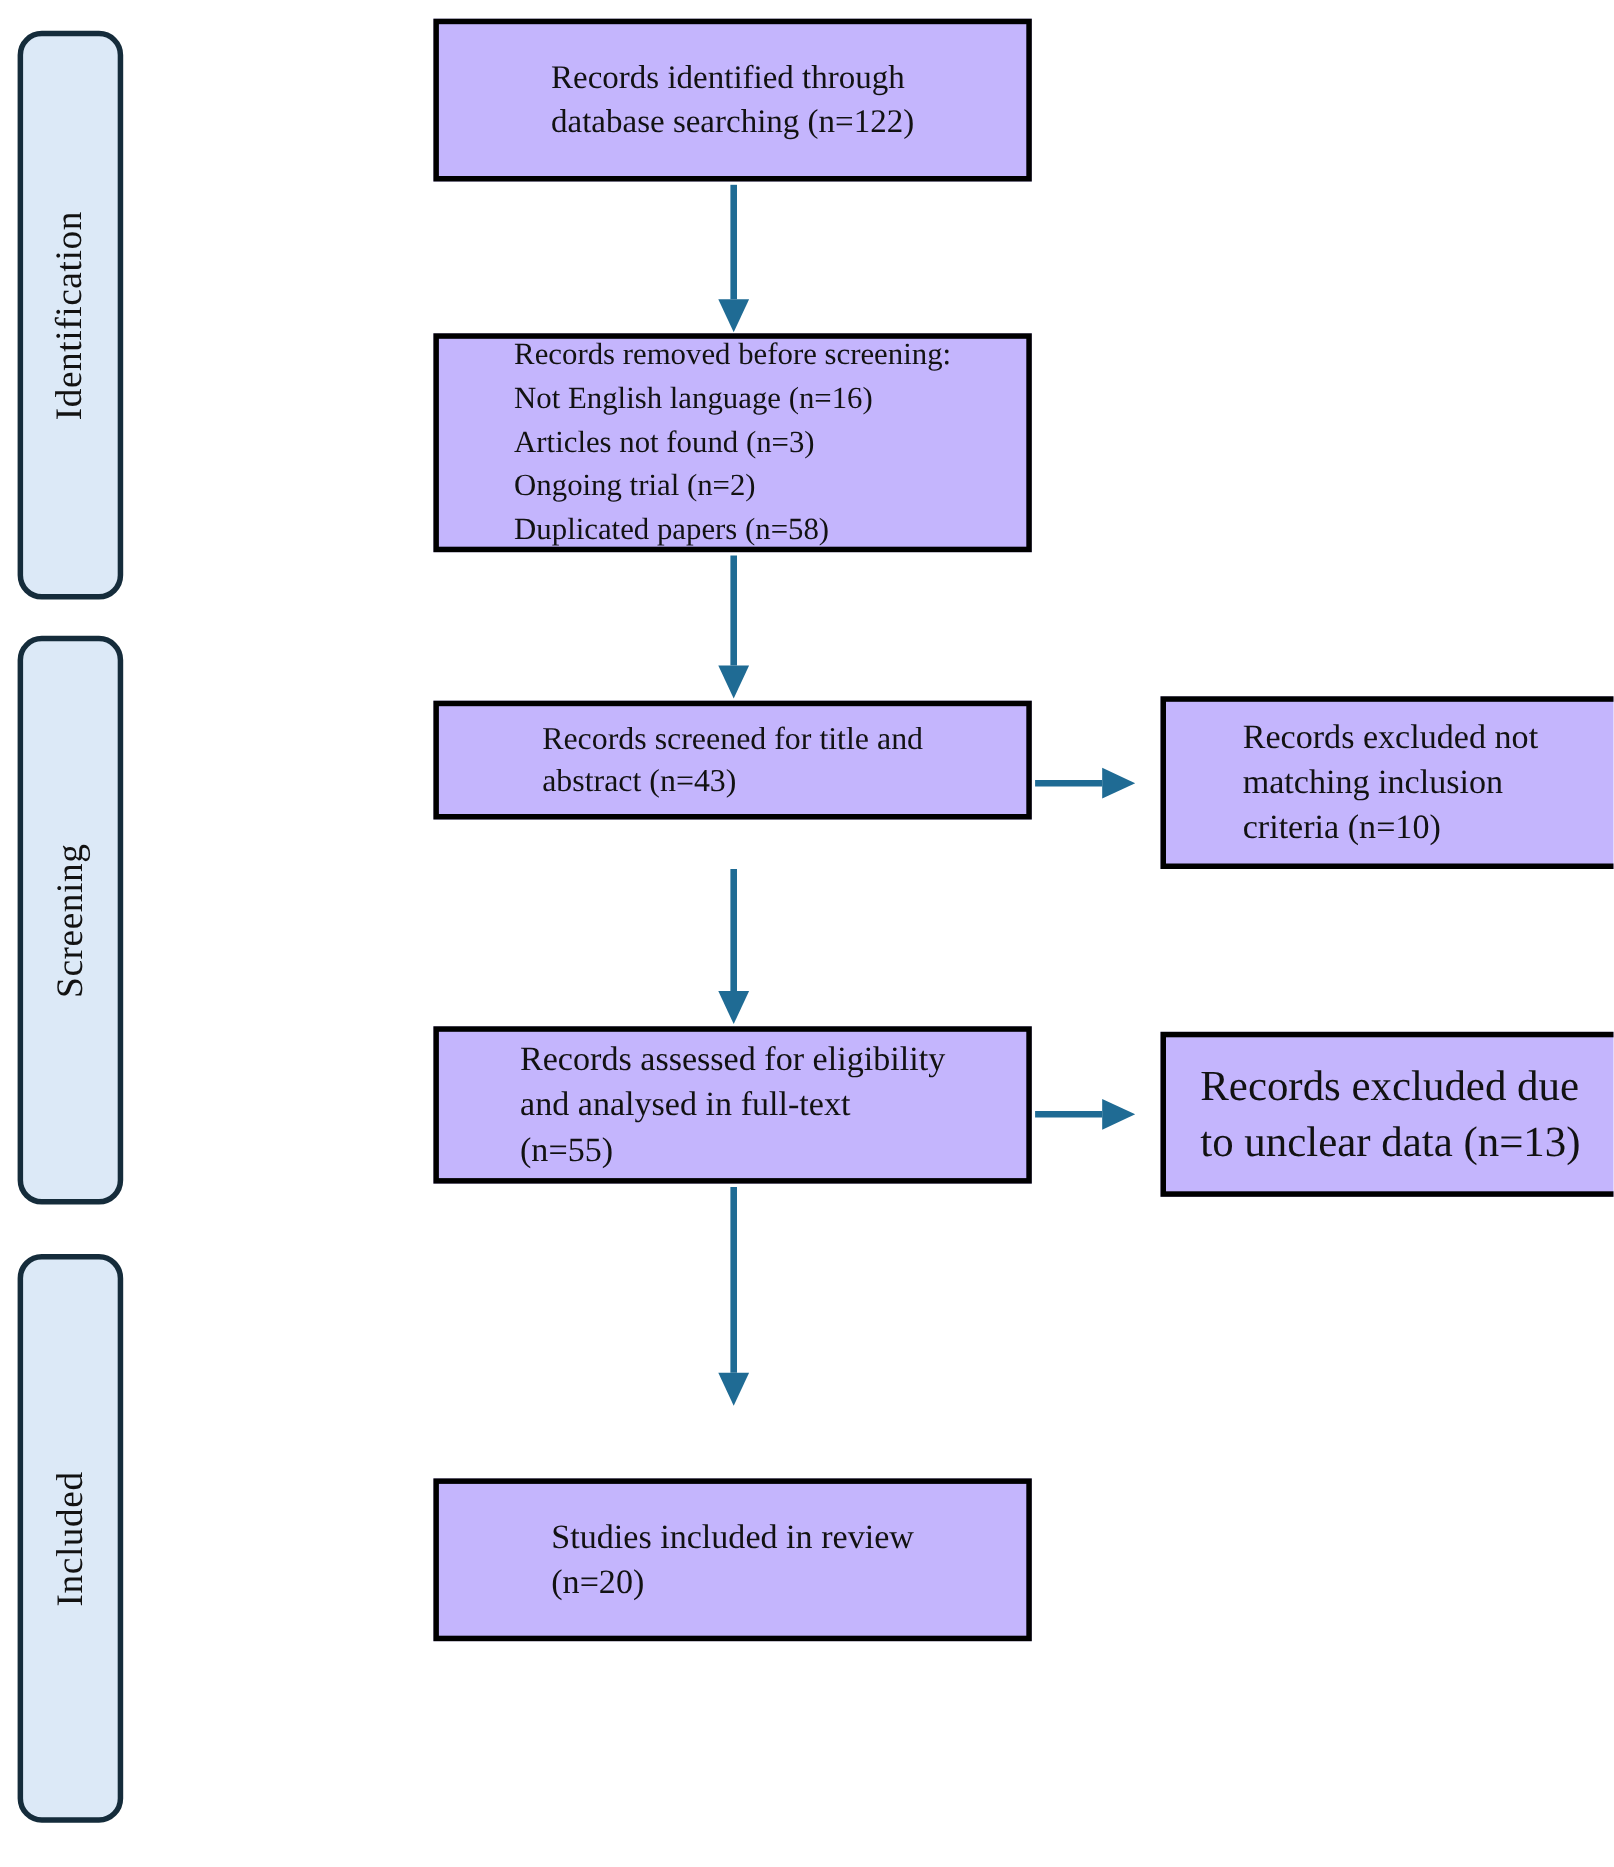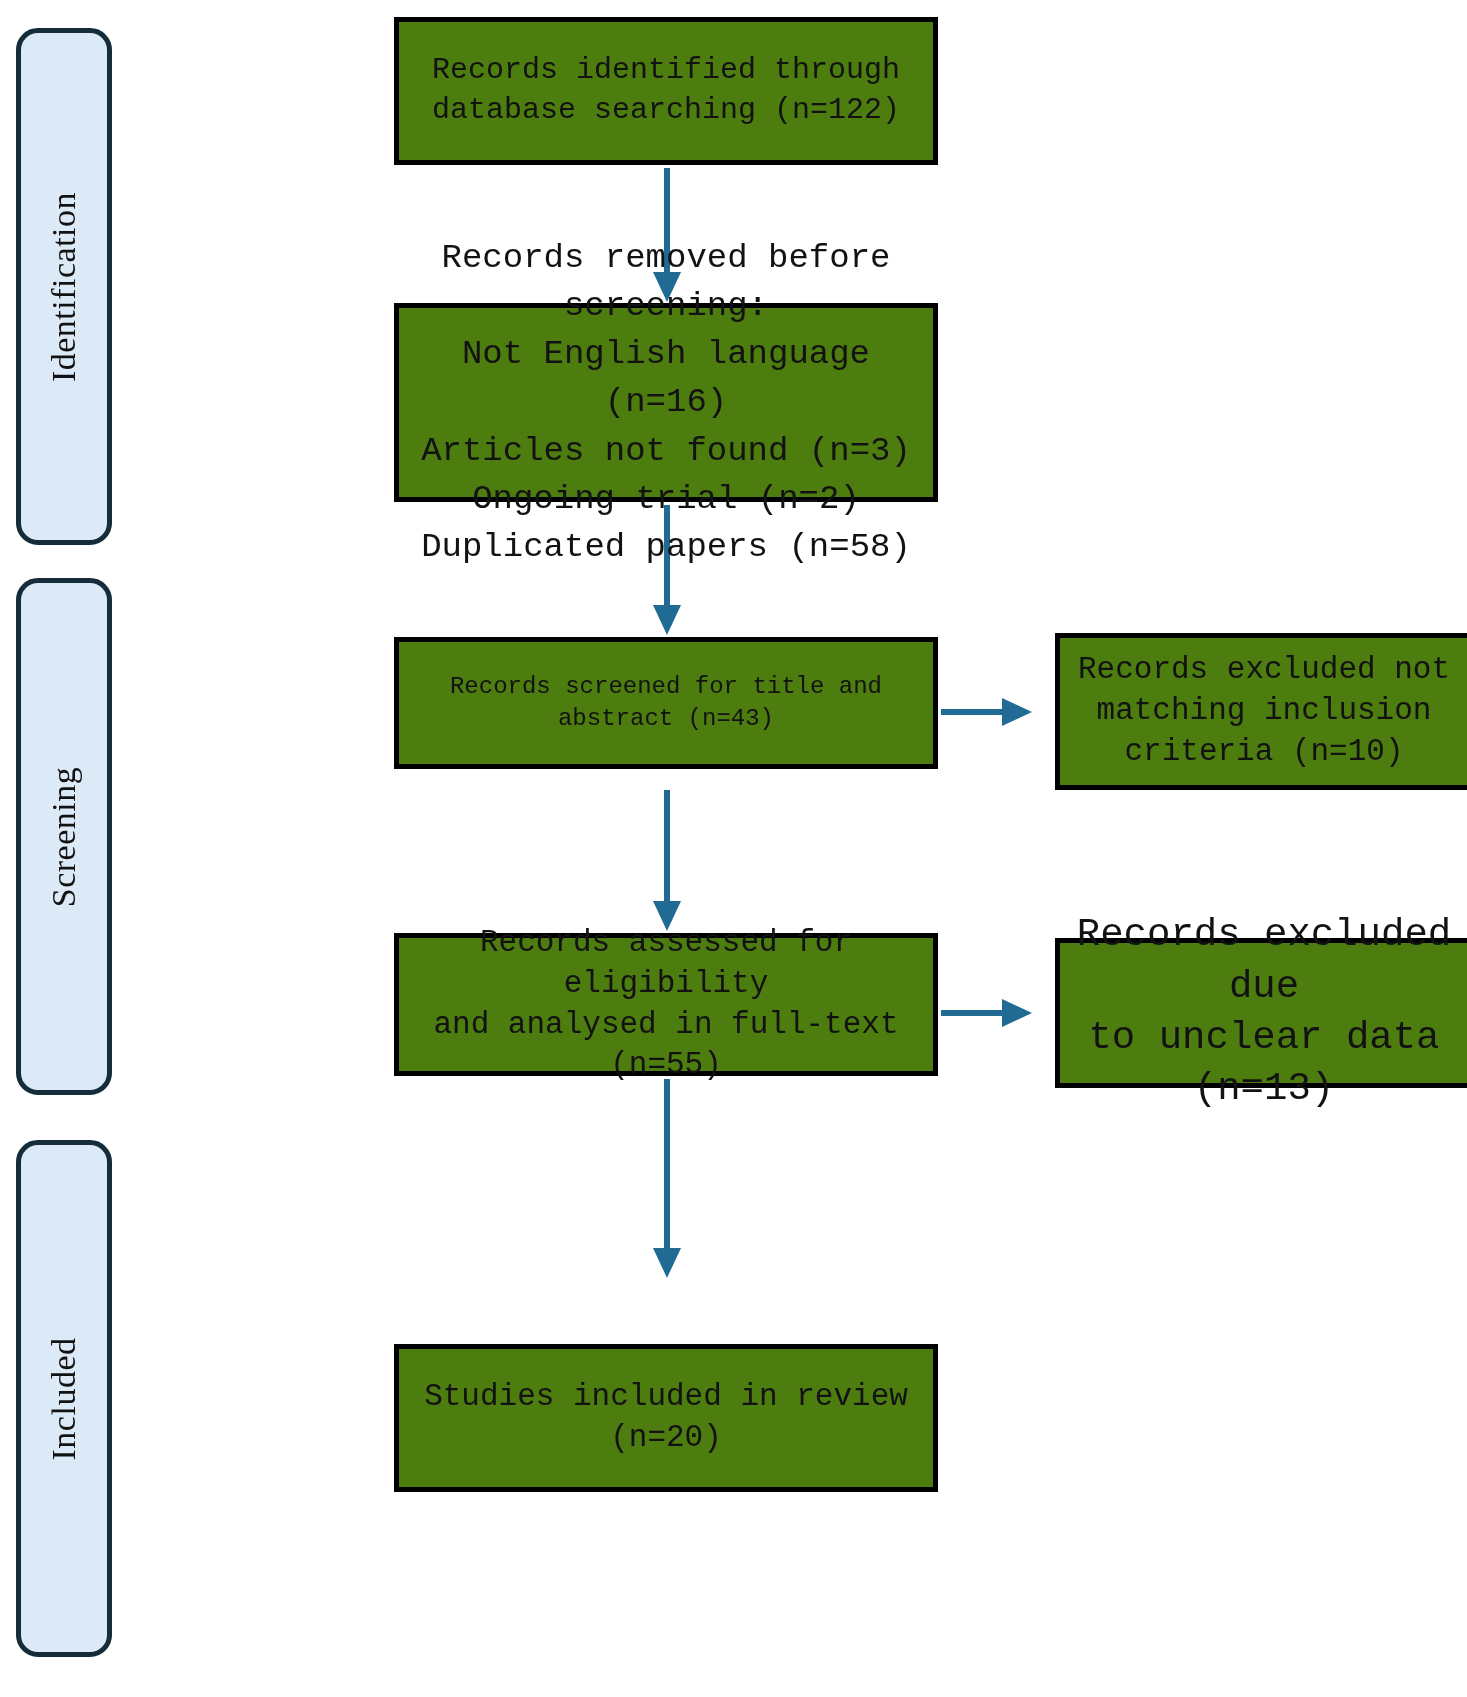--- a/index.html
+++ b/index.html
@@ -34,34 +34,32 @@
     font-size:34px;
     letter-spacing:.5px;
   }
   .stage-identification{top:28px;height:517px;}
   .stage-screening{top:578px;height:517px;}
   .stage-included{top:1140px;height:517px;}
 
   
   .fbox{
     position:absolute;
-    background:#4d7c0f;
+    background:#c4b5fd;
     border:5px solid var(--box-border);
     box-sizing:border-box;
     display:flex;align-items:center;justify-content:center;
-    text-align:center;
     white-space:pre-line;
     line-height:1.32;
-    font-family:Liberation Mono, monospace;
   }
   .main-col{left:394px;width:544px;font-size:30px;}
   .side-col{left:1035px;width:418px;font-size:30px;margin-left:20px;}
   .box-identified{top:17px;height:148px;}
-  .box-removed{top:303px;height:199px;font-size:34px;line-height:1.42;}
-  .box-screened{top:637px;height:132px;font-size:24px;}
+  .box-removed{top:303px;height:199px;font-size:28px;line-height:1.42;}
+  .box-screened{top:637px;height:108px;font-size:29px;}
   .box-assessed{top:933px;height:143px;font-size:31px;}
   .box-included{top:1344px;height:148px;font-size:31px;}
   .box-excluded-1{top:633px;height:157px;font-size:31px;}
   .box-excluded-2{top:938px;height:150px;font-size:39px;}
 
   .arrows{position:absolute;left:0;top:0;width:1467px;height:1697px;pointer-events:none;}
   .arrows line{stroke:var(--arrow);stroke-width:6;}
   .arrows polygon{fill:var(--arrow);}
 </style>
 </head>

